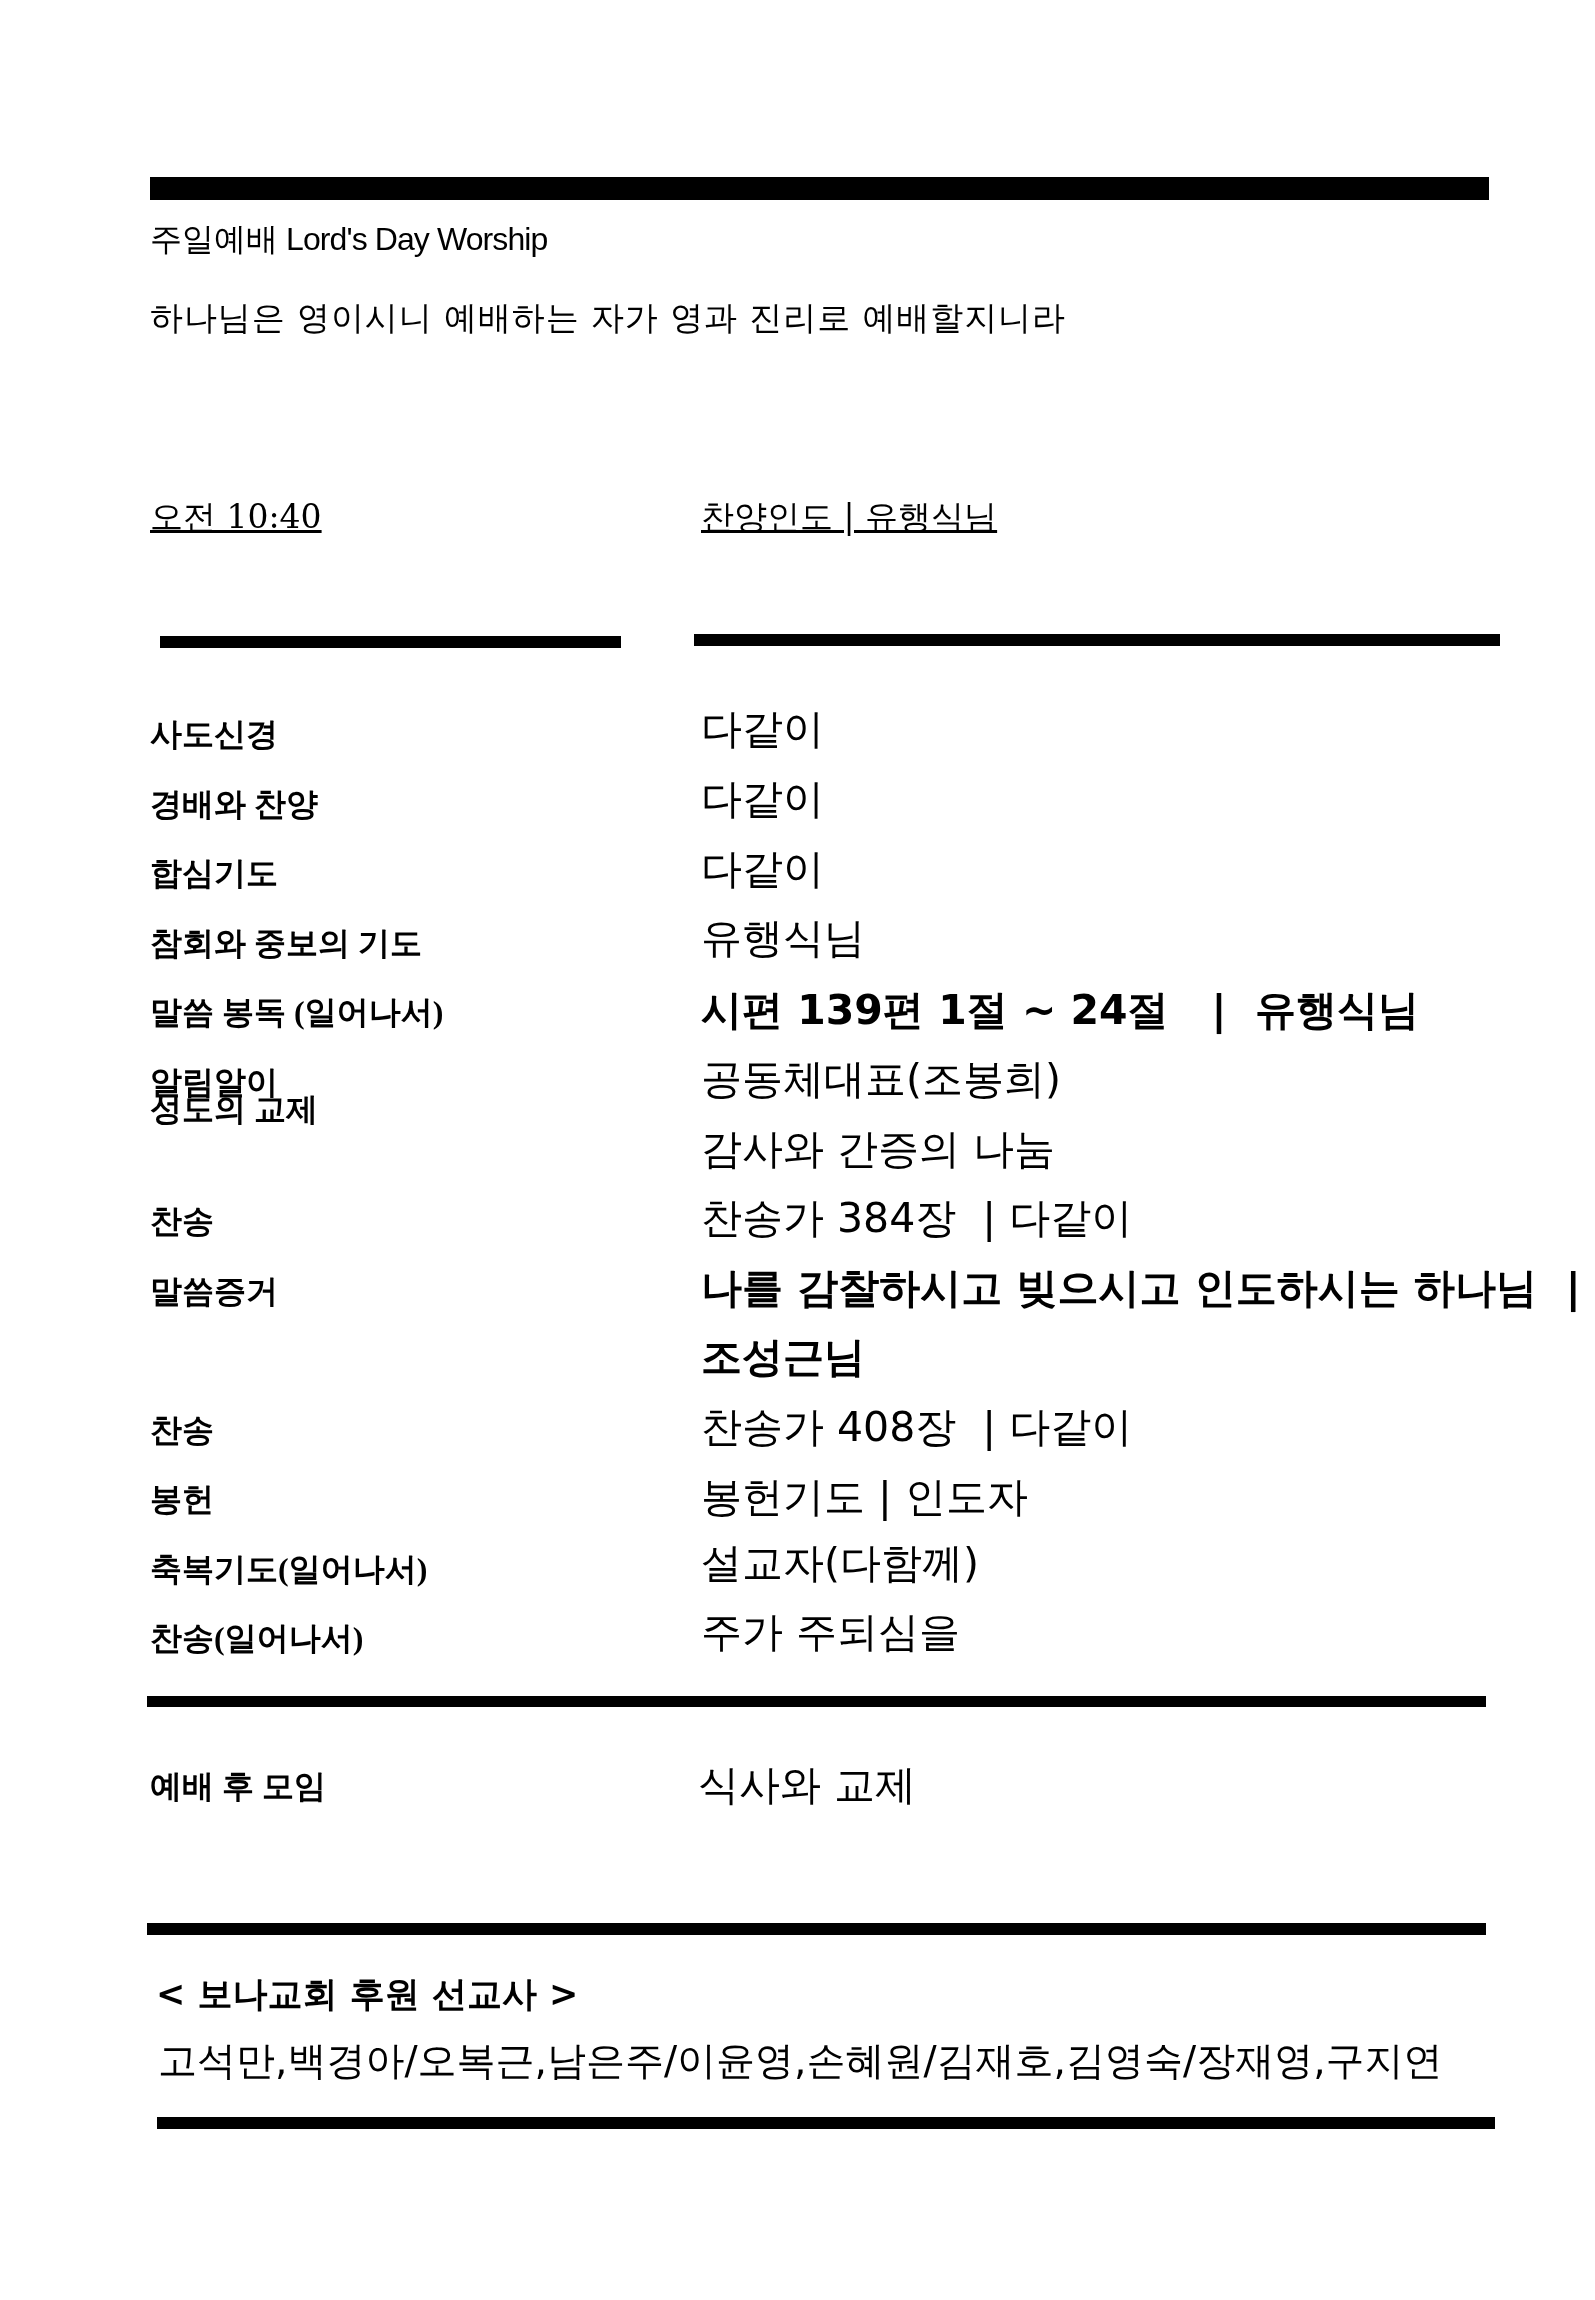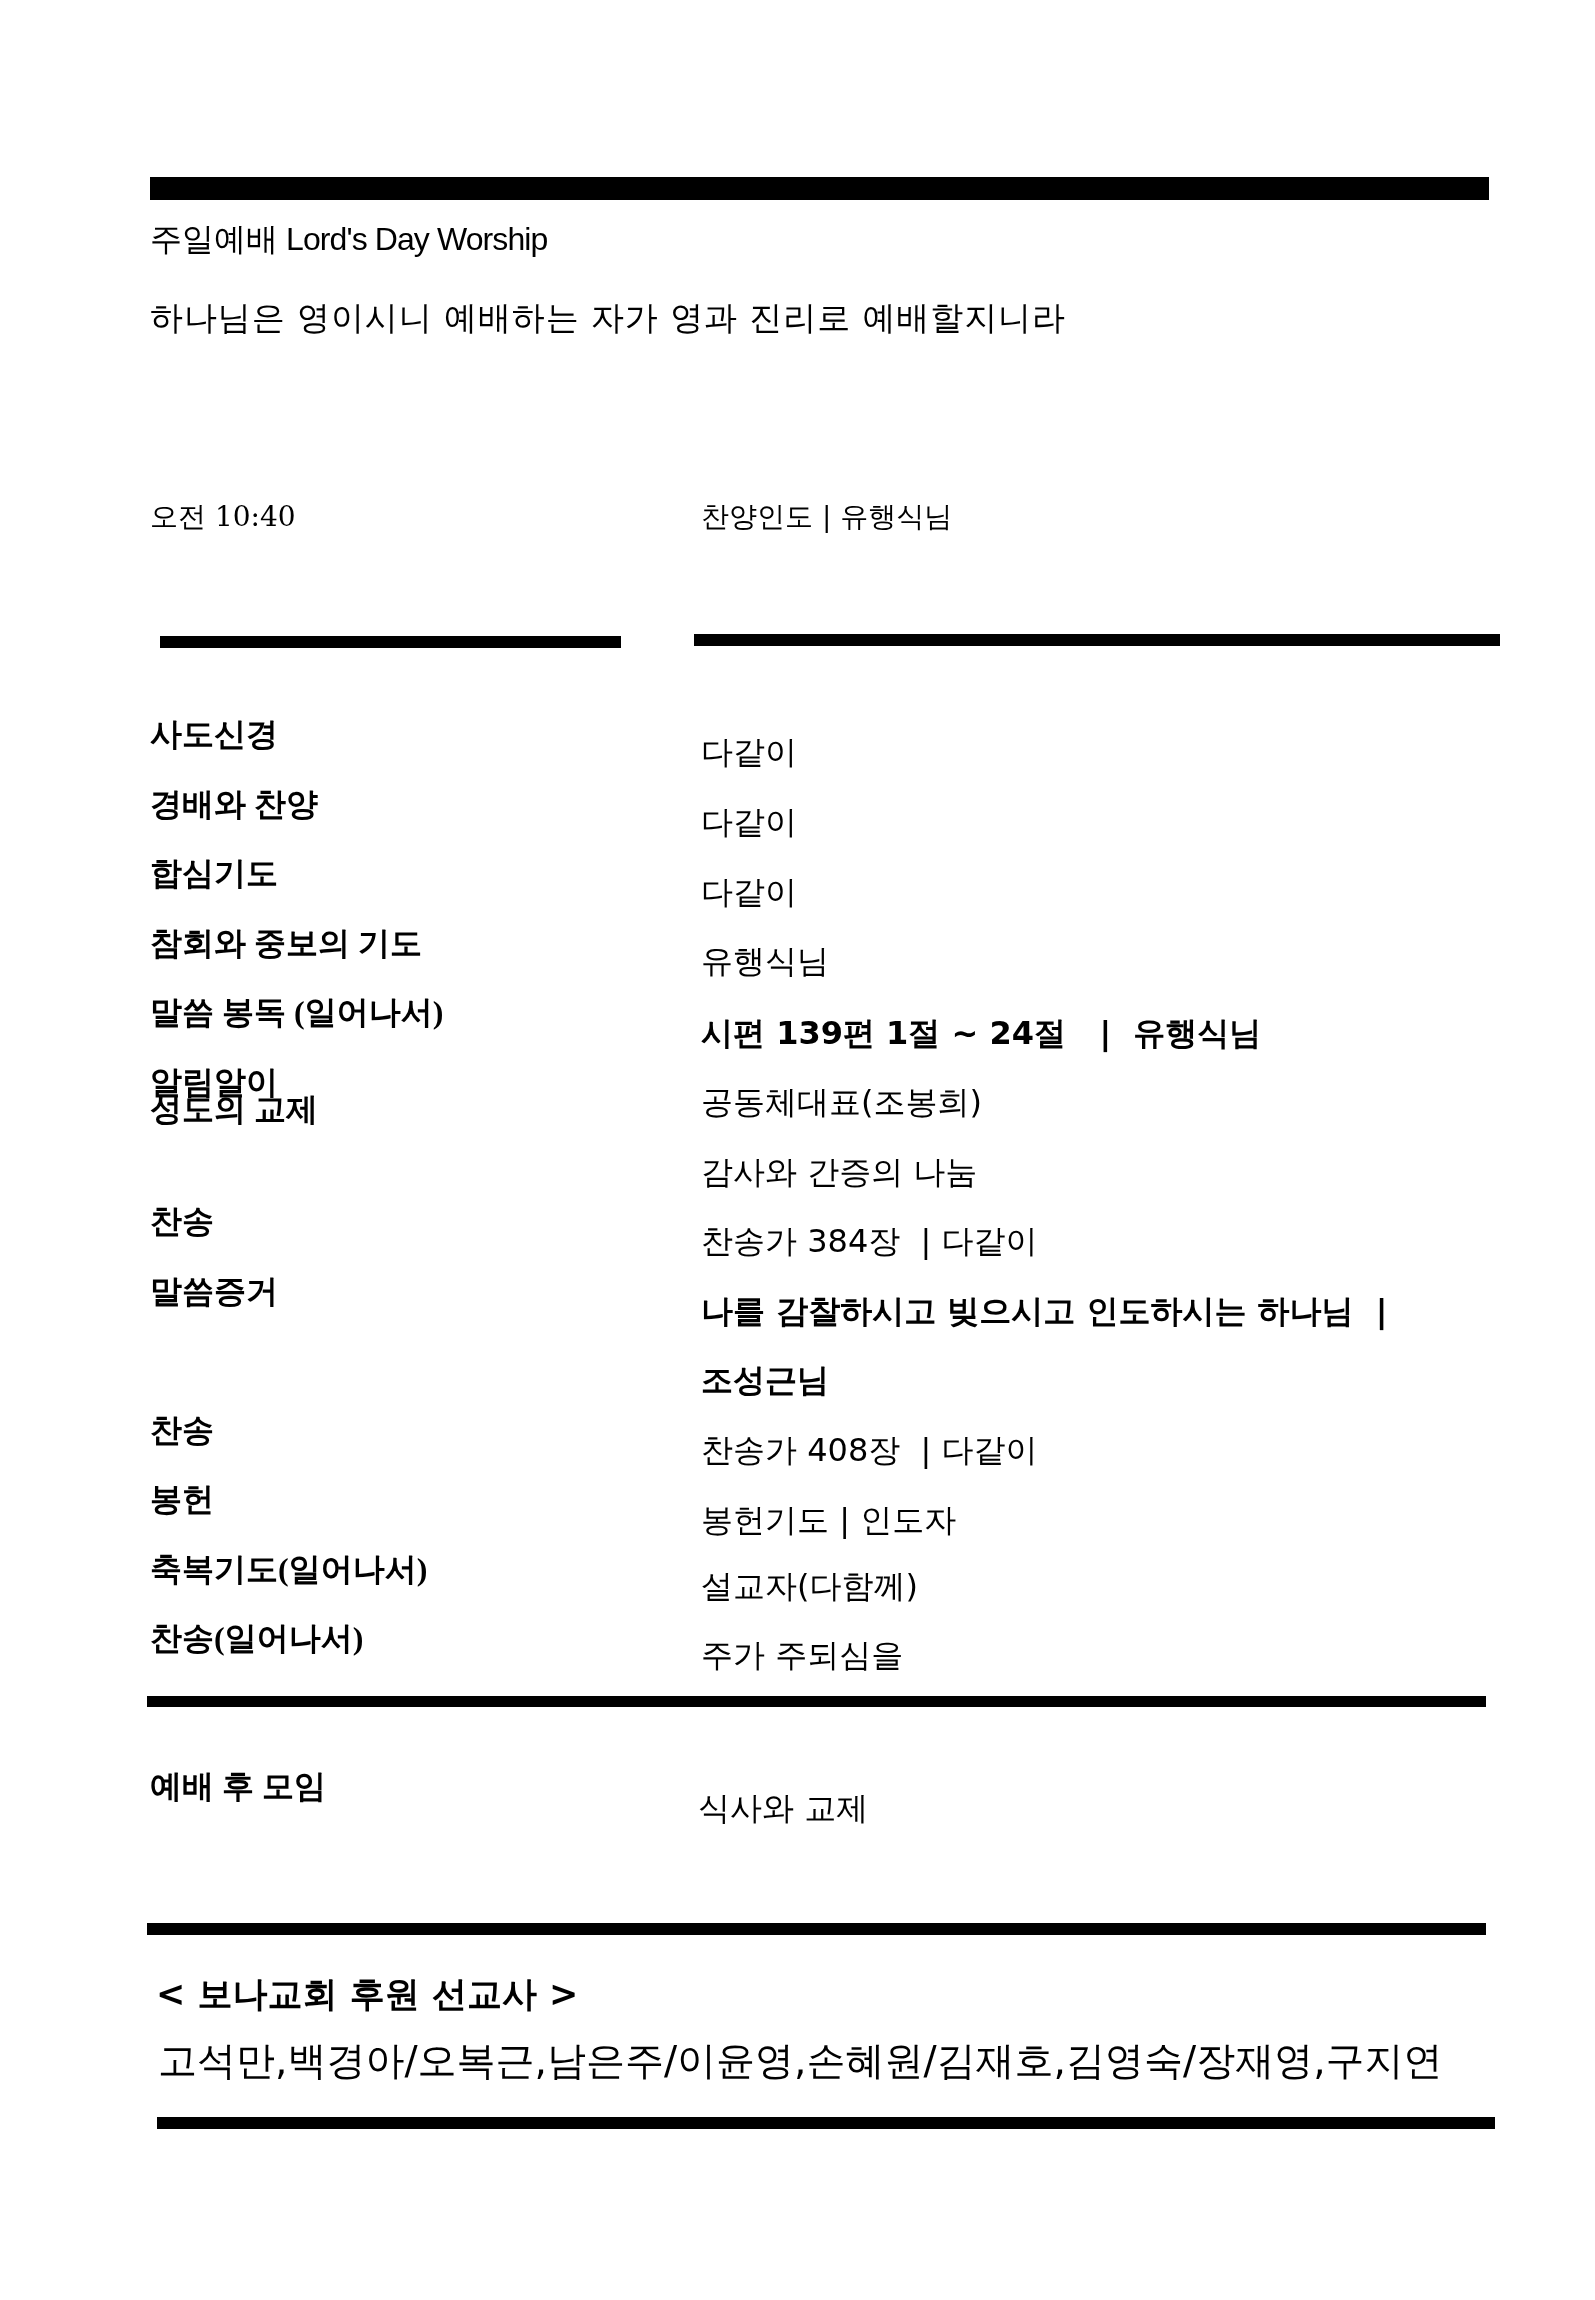--- a/index.html
+++ b/index.html
@@ -5,23 +5,23 @@
     html, body { margin: 0; padding: 0; background: #ffffff; }
     body { width: 1595px; height: 2300px; position: relative; overflow: hidden; color: #000; }
     .abs { position: absolute; white-space: nowrap; }
     .bar { position: absolute; background: #000000; }
     .serif { font-family: "DejaVu Serif", "Liberation Serif", serif; }
     .sans { font-family: "DejaVu Sans", "Liberation Sans", sans-serif; }
     .title { font-size: 32px; line-height: 37px; }
     .title .ko { font-family: "DejaVu Sans", "Liberation Sans", sans-serif; }
     .title .en { font-family: Liberation Sans, sans-serif; font-size: 32px; letter-spacing: -0.9px; }
     .verse { font-size: 33px; line-height: 56px; letter-spacing: 0.9px; }
-    .meta { font-size: 28px; line-height: 37px; }
+    .meta { font-size: 33px; line-height: 37px; text-decoration: underline; }
     .row-label { font-size: 32px; font-weight: bold; line-height: 37px; left: 150px; font-family: Liberation Serif, serif; }
-    .row-value { font-size: 32px; line-height: 37px; left: 701px; margin-top: 23px; }
+    .row-value { font-size: 41px; line-height: 37px; left: 701px; }
     .row-value.bold { font-weight: bold; }
     .missions-heading { font-size: 35px; font-weight: bold; line-height: 41px; }
     .missions-names { font-size: 39px; line-height: 46px; }
   </style>
 </head>
 <body>
 
 <div class="bar" style="left:150px; top:177px; width:1339px; height:23px;"></div>
 
 <div class="abs title" style="left:150px; top:221px;">

